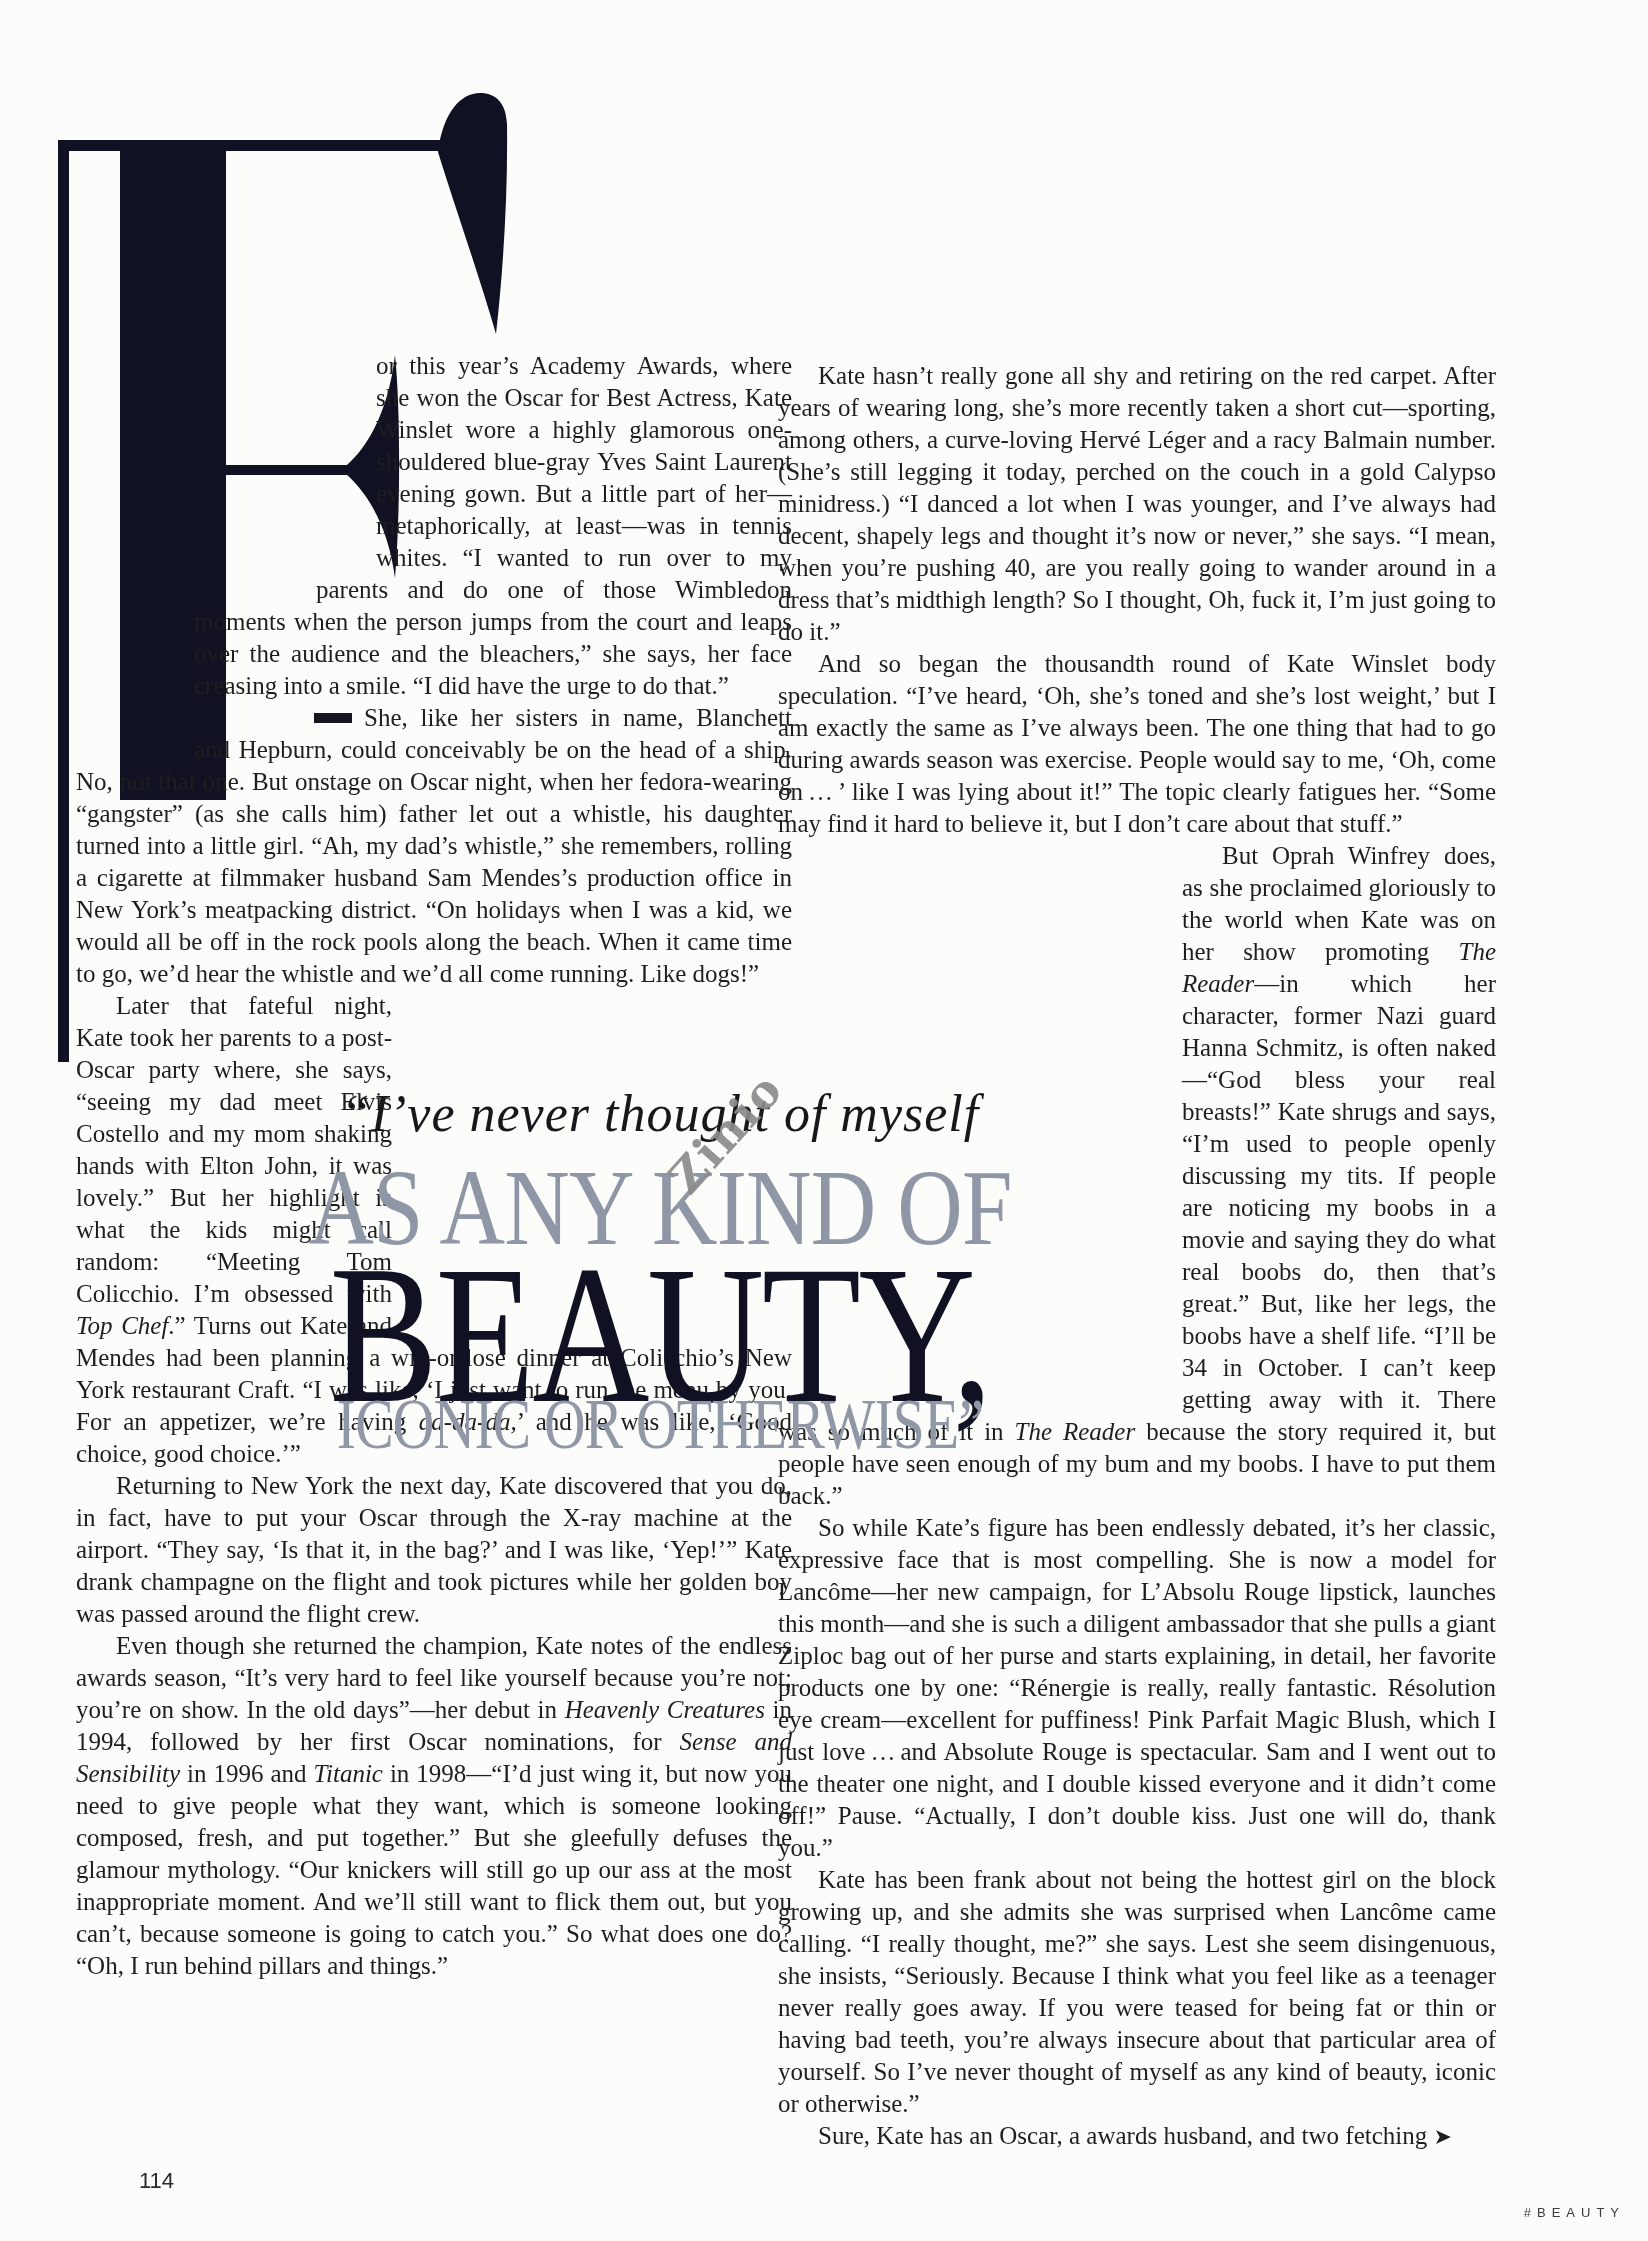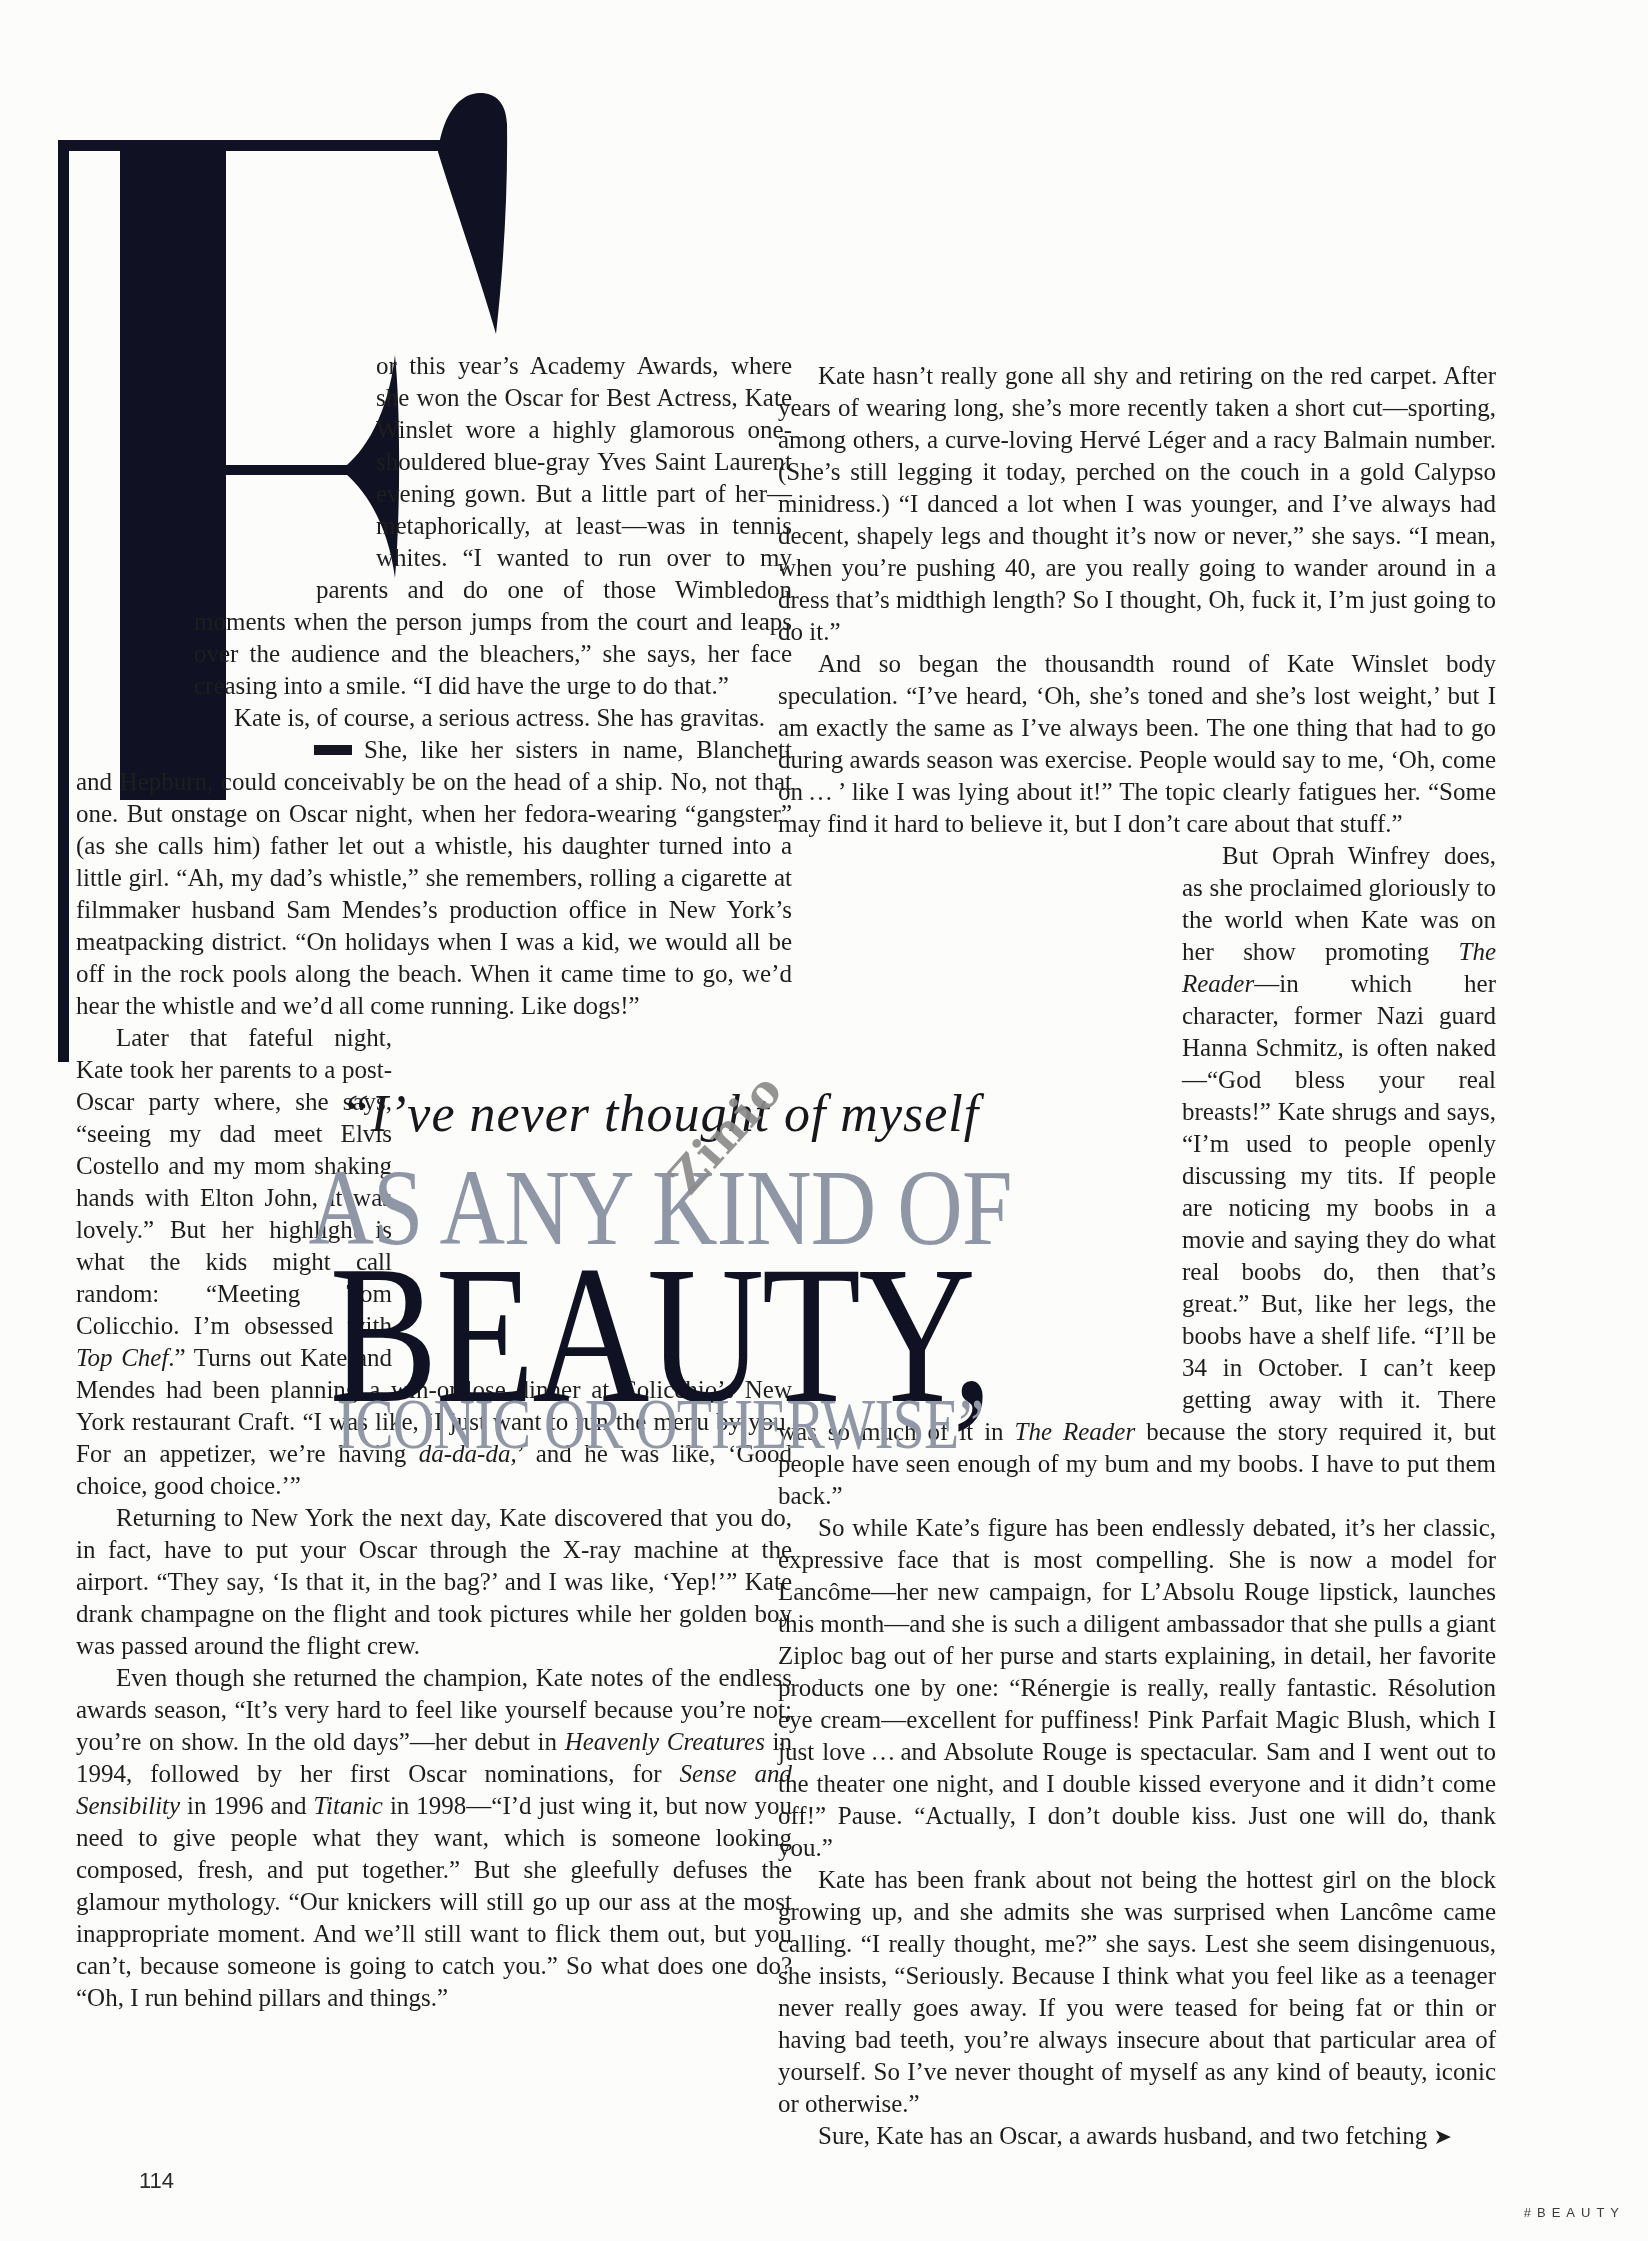--- a/index.html
+++ b/index.html
@@ -62,21 +62,20 @@
 
     <rect x="226" y="465" width="166" height="10"></rect>
 
     <path d="M 395,355 C 388,415 365,452 341,470 C 365,488 388,524 395,578
              C 400,520 401,413 395,355 Z"></path>
   </g>
 </svg>
 
 <div id="col-left" class="col">
     <p class="p-dropcap"><span class="spacer sp-f1"></span><span class="spacer sp-f1b"></span><span class="spacer sp-f2"></span><span>or this year’s Academy Awards, where she won the Oscar for Best Actress, Kate Winslet wore a highly glamorous one-shouldered blue-gray Yves Saint Laurent evening gown. But a little part of her—metaphorically, at least—was in tennis whites. “I wanted to run over to my parents and do one of those Wimbledon moments when the person jumps from the court and leaps over the audience and the bleachers,” she says, her face creasing into a smile. “I did have the urge to do that.”</span></p>
-    <p class="p-kateis"><span>Kate is, of course, a serious actress. She has gravitas.</span></p>
     <p class="p-dash"><span class="lead-dash"></span><span>She, like her sisters in name, Blanchett and Hepburn, could conceivably be on the head of a ship. No, not that one. But onstage on Oscar night, when her fedora-wearing “gangster” (as she calls him) father let out a whistle, his daughter turned into a little girl. “Ah, my dad’s whistle,” she remembers, rolling a cigarette at filmmaker husband Sam Mendes’s production office in New York’s meatpacking district. “On holidays when I was a kid, we would all be off in the rock pools along the beach. When it came time to go, we’d hear the whistle and we’d all come running. Like dogs!”</span></p>
     <p class="p-topchef"><span class="spacer sp-qL"></span><span>Later that fateful night, Kate took her parents to a post-Oscar party where, she says, “seeing my dad meet Elvis Costello and my mom shaking hands with Elton John, it was lovely.” But her highlight is what the kids might call random: “Meeting Tom Colicchio. I’m obsessed with </span><span class="it">Top Chef</span><span>.” Turns out Kate and Mendes had been planning a win-or-lose dinner at Colicchio’s New York restaurant Craft. “I was like, ‘I just want to run the menu by you. For an appetizer, we’re having </span><span class="it">da-da-da,</span><span>’ and he was like, ‘Good choice, good choice.’”</span></p>
     <p><span>Returning to New York the next day, Kate discovered that you do, in fact, have to put your Oscar through the X-ray machine at the airport. “They say, ‘Is that it, in the bag?’ and I was like, ‘Yep!’” Kate drank champagne on the flight and took pictures while her golden boy was passed around the flight crew.</span></p>
     <p><span>Even though she returned the champion, Kate notes of the endless awards season, “It’s very hard to feel like yourself because you’re not; you’re on show. In the old days”—her debut in </span><span class="it">Heavenly Creatures</span><span> in 1994, followed by her first Oscar nominations, for </span><span class="it">Sense and Sensibility</span><span> in 1996 and </span><span class="it">Titanic</span><span> in 1998—“I’d just wing it, but now you need to give people what they want, which is someone looking composed, fresh, and put together.” But she gleefully defuses the glamour mythology. “Our knickers will still go up our ass at the most inappropriate moment. And we’ll still want to flick them out, but you can’t, because someone is going to catch you.” So what does one do? “Oh, I run behind pillars and things.”</span></p>
   </div>
 <div id="col-right" class="col">
     <p><span>Kate hasn’t really gone all shy and retiring on the red carpet. After years of wearing long, she’s more recently taken a short cut—sporting, among others, a curve-loving Hervé Léger and a racy Balmain number. (She’s still legging it today, perched on the couch in a gold Calypso minidress.) “I danced a lot when I was younger, and I’ve always had decent, shapely legs and thought it’s now or never,” she says. “I mean, when you’re pushing 40, are you really going to wander around in a dress that’s midthigh length? So I thought, Oh, fuck it, I’m just going to do it.”</span></p>
     <p><span>And so began the thousandth round of Kate Winslet body speculation. “I’ve heard, ‘Oh, she’s toned and she’s lost weight,’ but I am exactly the same as I’ve always been. The one thing that had to go during awards season was exercise. People would say to me, ‘Oh, come on … ’ like I was lying about it!” The topic clearly fatigues her. “Some may find it hard to believe it, but I don’t care about that stuff.”</span></p>
     <p class="p-oprah"><span class="spacer sp-qR"></span><span>But Oprah Winfrey does, as she proclaimed gloriously to the world when Kate was on her show promoting </span><span class="it">The Reader</span><span>—in which her character, former Nazi guard Hanna Schmitz, is often naked—“God bless your real breasts!” Kate shrugs and says, “I’m used to people openly discussing my tits. If people are noticing my boobs in a movie and saying they do what real boobs do, then that’s great.” But, like her legs, the boobs have a shelf life. “I’ll be 34 in October. I can’t keep getting away with it. There was so much of it in </span><span class="it">The Reader</span><span> because the story required it, but people have seen enough of my bum and my boobs. I have to put them back.”</span></p>
     <p><span>So while Kate’s figure has been endlessly debated, it’s her classic, expressive face that is most compelling. She is now a model for Lancôme—her new campaign, for L’Absolu Rouge lipstick, launches this month—and she is such a diligent ambassador that she pulls a giant Ziploc bag out of her purse and starts explaining, in detail, her favorite products one by one: “Rénergie is really, really fantastic. Résolution eye cream—excellent for puffiness! Pink Parfait Magic Blush, which I just love … and Absolute Rouge is spectacular. Sam and I went out to the theater one night, and I double kissed everyone and it didn’t come off!” Pause. “Actually, I don’t double kiss. Just one will do, thank you.”</span></p>

